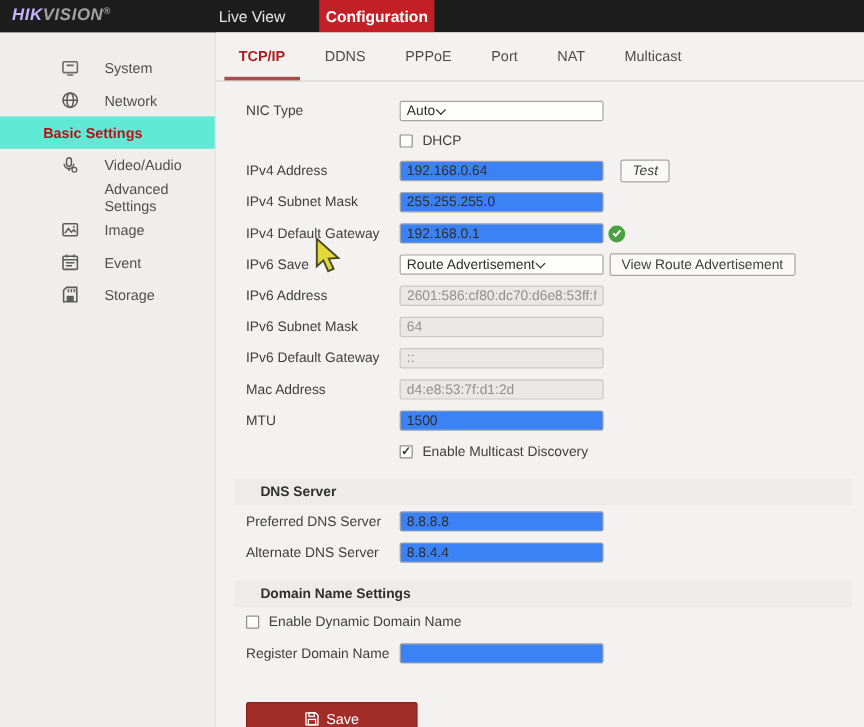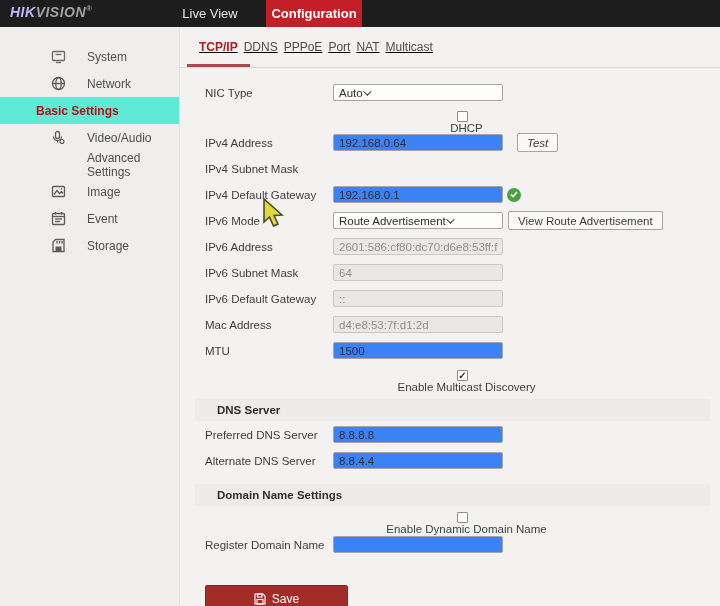--- a/index.html
+++ b/index.html
@@ -21,40 +21,40 @@
 
   
   .sidebar { width:180px; background:#efeeec; padding-top:16px; border-right:1px solid #e3e2e0; }
   .side-item { height:27px; display:flex; align-items:center; padding-left:50px; font-size:12px; color:#4f4f4f; cursor:pointer; }
   .side-item .sicon { width:16px; height:16px; margin-right:21px; display:inline-flex; align-items:center; justify-content:center; }
   .side-item.sub { padding-left:87px; }
   .side-item.active { background:#5eead4; color:#b5121b; font-weight:bold;padding-left:36px; }
 
   
   .content { flex:1; background:#f3f2f0; position:relative; }
-  .tabbar { display:flex; padding-left:16px; height:41px; align-items:center; border-bottom:1px solid #d8d6d3;text-decoration:underline; }
+  .tabbar { display:flex; gap:27px; padding-left:16px; height:41px; align-items:center; border-bottom:1px solid #d8d6d3; }
   .tab { font-size:12px; color:#4d4d4d; position:relative; height:100%; display:flex; align-items:center; padding:0 3px; cursor:pointer; }
   .tab.active { color:#ae1c22; font-weight:bold; }
   .tab.active::after { content:""; position:absolute; left:-9px; right:-9px; bottom:0; height:3px; background:#a94b4e; }
 
   .formarea { padding:16px 0 0 25px; }
   .row { display:flex; align-items:center; height:17px; margin-bottom:9px; }
   .flabel { width:128px; font-size:11.5px; color:#3e3e3e; flex:none; }
   .fin { width:170px; height:17px; border:1px solid #a6a5a3; border-radius:2px; background:#3b82f6; font-size:11.5px; color:#2e2e2e; padding:0 5px; font-family:"Liberation Sans", sans-serif; outline:none; }
   .fin:disabled, .fin.disabled { background:#e9e8e6; border-color:#c9c8c6; color:#8f8f8e; }
 
   .select { width:170px; height:17px; border:1px solid #a6a5a3; border-radius:2px; background:#fdfdfc; display:flex; align-items:center; padding:0 6px 0 5px; cursor:pointer; }
   .sel-val { font-size:11.5px; color:#2e2e2e; }
   .chev { width:6px; height:6px; border-right:1.6px solid #2e2e2e; border-bottom:1.6px solid #2e2e2e; transform:rotate(45deg) translateY(-2px); }
 
   .btn { height:19px; border:1px solid #a6a5a3; border-radius:2px; background:#faf9f8; font-size:11.5px; color:#3e3e3e; padding:0 9px; cursor:pointer; font-family:"Liberation Sans", sans-serif; }
   .btn-test { margin-left:14px;font-style:italic; }
   .btn-view { margin-left:5px; }
 
-  .cbrow { height:13px;flex-direction:column; }
+  .cbrow { height:13px; }
   .cb { width:11px; height:11px; border:1px solid #8f8e8c; border-radius:1px; background:#fdfdfc; display:inline-flex; align-items:center; justify-content:center; font-size:10px; line-height:10px; color:#3a3a3a; cursor:pointer; flex:none; }
   .cb.checked { color:#2f2f2f; font-weight:bold; }
   .cbl { font-size:11.5px; color:#3e3e3e; margin-left:8px; }
 
   .okbadge { width:14px; height:14px; border-radius:50%; background:#49a23f; margin-left:4px; display:inline-flex; align-items:center; justify-content:center; flex:none; }
   .okbadge svg { display:block; }
 
   .section { height:22px; background:#edecea; margin:16px 10px 5px -10px; display:flex; align-items:center; padding-left:22px; font-size:11.5px; font-weight:bold; color:#2f2f2f; border-radius:1px; }
   .section.domain { margin-top:15px; margin-bottom:6px; }
 
@@ -178,34 +178,35 @@
       </div>
 
       <div class="row">
         <span class="flabel">IPv4 Address</span>
         <input class="fin" value="192.168.0.64" style="">
         <button class="btn btn-test">Test</button>
       </div>
 
       <div class="row">
         <span class="flabel">IPv4 Subnet Mask</span>
+        <input class="fin" value="255.255.255.0" style="">
       </div>
 
       <div class="row">
         <span class="flabel">IPv4 Default Gateway</span>
         <input class="fin" value="192.168.0.1" style="">
         <span class="okbadge">
           <svg width="8" height="7" viewBox="0 0 8 7">
               <path d="M1 3.5 L3 5.5 L7 1" stroke="#fff" stroke-width="1.6" fill="none"></path>
             </svg>
         </span>
       </div>
 
       <div class="row">
-        <span class="flabel">IPv6 Mode</span>
+        <span class="flabel">IPv6 Save</span>
         <div class="select">
           <span class="sel-val">Route Advertisement</span>
           <span class="chev"></span>
         </div>
         <button class="btn btn-view">View Route Advertisement</button>
       </div>
 
       <div class="row">
         <span class="flabel">IPv6 Address</span>
         <input class="fin" disabled="" value="2601:586:cf80:dc70:d6e8:53ff:fe7" style="">

